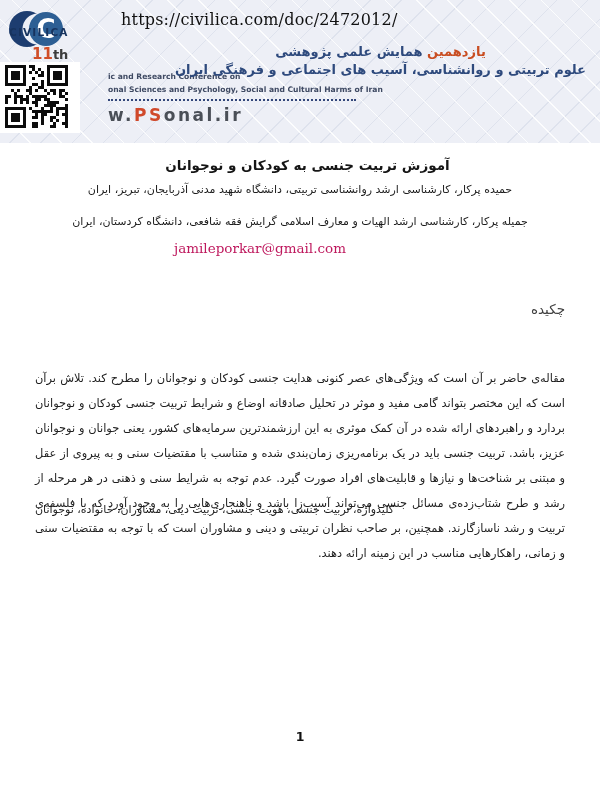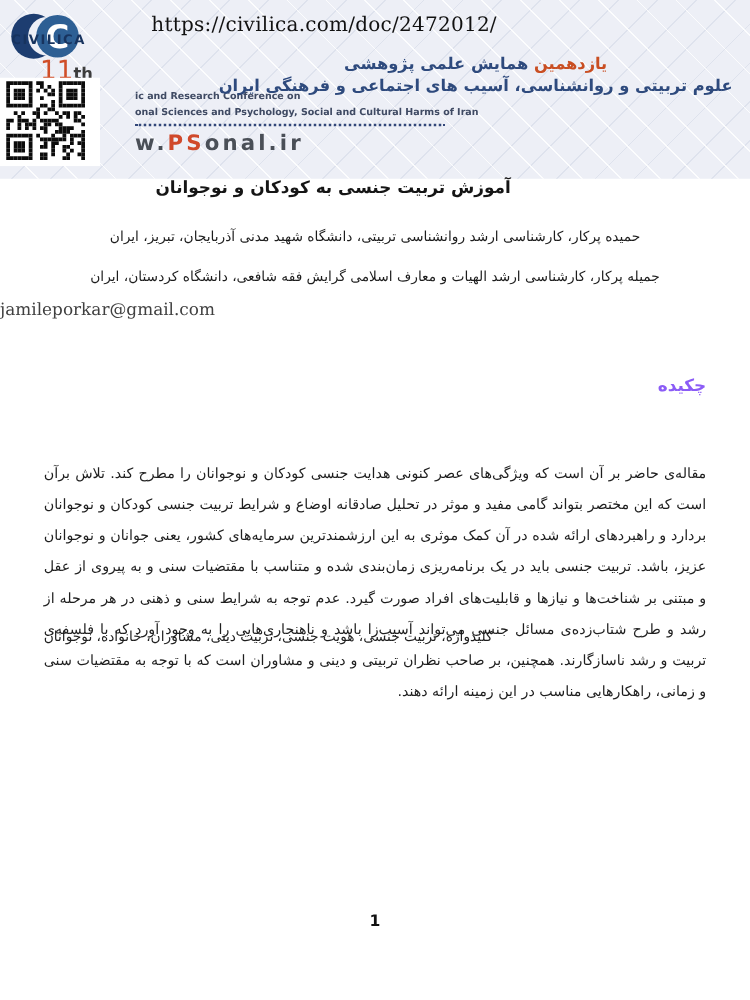--- a/index.html
+++ b/index.html
@@ -23,21 +23,21 @@
     position:absolute;left:85px;top:10px;
     font-family:"DejaVu Serif","Liberation Serif",serif;
     font-size:16px;color:#111;letter-spacing:0.2px;white-space:nowrap;margin-left:36px;
   }
   .logo{position:absolute;left:8px;top:5px;width:62px;height:50px;}
   .brand{
     position:absolute;left:9px;top:26px;
     font-size:10.5px;font-weight:bold;color:#17335e;letter-spacing:1.2px;
   }
   .edition{position:absolute;left:32px;top:44px;white-space:nowrap;}
-  .edition .num{font-size:21px;font-weight:normal;color:#d04e28;}
+  .edition .num{font-size:15px;font-weight:bold;color:#d04e28;}
   .edition .suffix{font-size:13px;font-weight:bold;color:#3c3c3c;}
   .qr{position:absolute;left:0;top:62px;width:80px;height:71px;}
 
   .conf-en{position:absolute;left:88px;top:70px;width:260px;margin-left:20px;}
   .conf-en .l1,.conf-en .l2{
     font-size:7.6px;font-weight:bold;color:#3f4a63;line-height:13px;white-space:nowrap;
   }
   .dotted{
     width:248px;height:0;border-bottom:2px dotted #33477a;margin-top:3px;
   }
@@ -47,37 +47,37 @@
   }
   .site .ps{color:#d0492b;}
 
   .conf-fa{position:absolute;right:14px;top:43px;text-align:center;direction:rtl;}
   .conf-fa .l1{font-size:13px;font-weight:bold;color:#2e4a7d;line-height:18px;}
   .conf-fa .l1 .hl{color:#c94e22;}
   .conf-fa .l2{font-size:13px;font-weight:bold;color:#2e4a7d;line-height:18px;}
 
   
   .title{
-    position:absolute;left:0;top:142px;width:533px;text-align:center;
-    font-size:13.5px;font-weight:bold;color:#151515;direction:rtl;
+    position:absolute;left:0;top:157px;width:533px;text-align:center;
+    font-size:13.5px;font-weight:bold;color:#151515;direction:rtl;padding-left:41px;
   }
   .author{
     position:absolute;left:0;width:600px;text-align:center;
     font-size:11px;color:#1c1c1c;direction:rtl;
   }
   .author.a1{top:183px;}
   .author.a2{top:215px;}
   .email{
-    position:absolute;left:0;top:240px;width:520px;text-align:left;
+    position:absolute;left:0;top:240px;width:520px;text-align:center;
     font-family:"DejaVu Serif","Liberation Serif",serif;
-    font-size:13.5px;color:#404040;
+    font-size:13.5px;color:#be185d;
   }
   .abs-head{
     position:absolute;right:35px;top:301px;
-    font-size:13.5px;font-weight:bold;color:#8b5cf6;direction:rtl;
+    font-size:13.5px;font-weight:normal;color:#404040;direction:rtl;
   }
   .abstract{
     position:absolute;left:35px;top:330px;width:530px;
     direction:rtl;text-align:justify;
     font-size:11.4px;line-height:25px;color:#1e1e1e;margin-top:36px;
   }
   .keywords{
     position:absolute;right:35px;top:503px;width:530px;text-align:left;
     direction:rtl;font-size:11px;color:#1e1e1e;
   }

